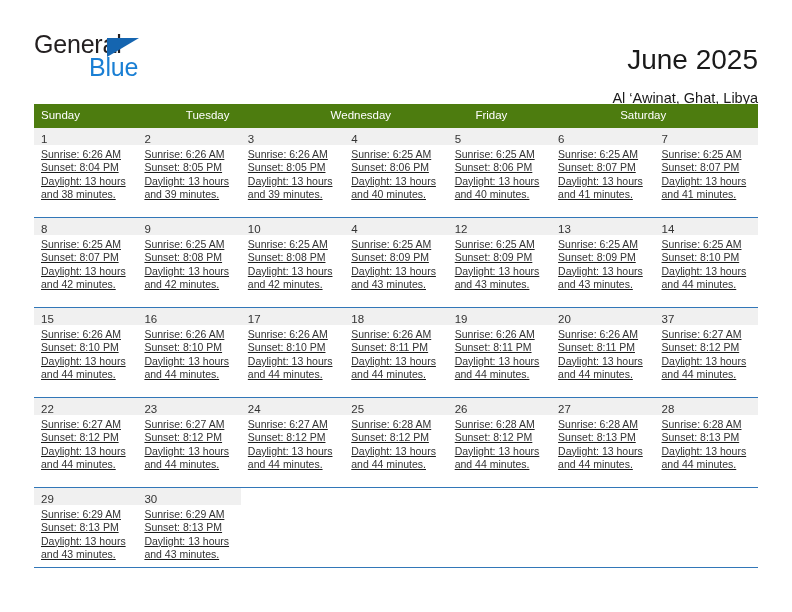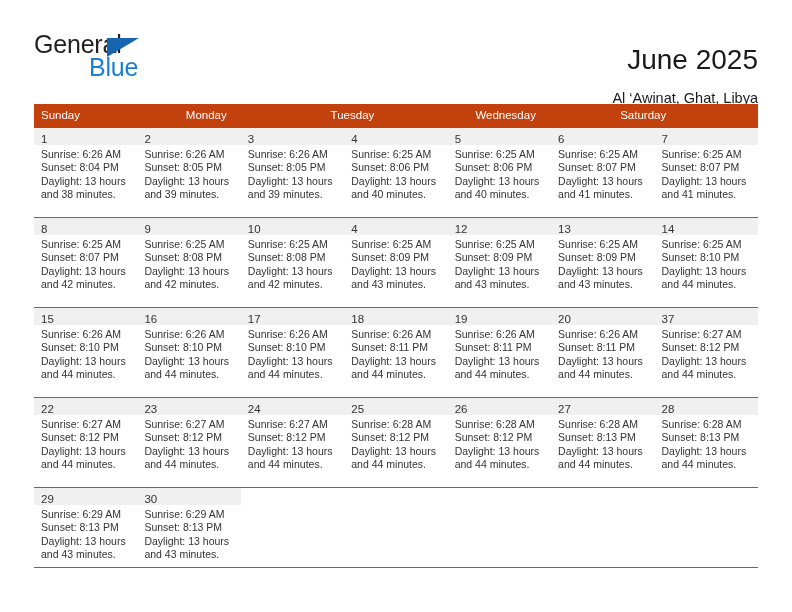--- a/index.html
+++ b/index.html
@@ -86,21 +86,21 @@
 
   
   .calendar {
     position: absolute;
     left: 34px;
     top: 104px;
     width: 724px;
   }
   .weekday-row {
     display: flex;
-    background: #c2410c;
+    background: #4d7c0f;
     align-items: center;
   }
   .weekday {
     flex: 1 1 0;
     box-sizing: border-box;
     padding: 4px 0 5px 7px;
     color: #ffffff;
     font-size: 11.5px;
     line-height: 15px;
   }
@@ -128,20 +128,21 @@
     padding: 1px 0 0 7px;
     box-sizing: border-box;
   }
   .daynum {
     font-size: 11.5px;
     color: #333333;
     line-height: 15px;
   }
   .day-info {
     padding: 3px 5px 0 7px;
+    text-decoration: underline;
   }
   .info-line {
     font-size: 10.5px;
     line-height: 13.4px;
     color: #333333;
     white-space: nowrap;
   }
   .info-line.wrap {
     white-space: normal;
   }
@@ -170,23 +171,23 @@
     <div class="title-block">
       <div class="cal-title">June 2025</div>
       <div class="cal-subtitle">Al ‘Awinat, Ghat, Libya</div>
     </div>
 
   </div>
 
   <div class="calendar">
     <div class="weekday-row">
         <div class="weekday">Sunday</div>
-        <div class="weekday">Monday</div>
         <div class="weekday">Tuesday</div>
         <div class="weekday">Wednesday</div>
+        <div class="weekday">Friday</div>
         <div class="weekday">Saturday</div>
       </div>
     <div class="weeks">
         <div class="week-row">
           <div class="day-cell filled">
             <div class="daynum-band"><span class="daynum">1</span></div>
             <div class="day-info">
               <div class="info-line">Sunrise: 6:26 AM</div>
               <div class="info-line">Sunset: 8:04 PM</div>
               <div class="info-line wrap">Daylight: 13 hours and 38 minutes.</div>

